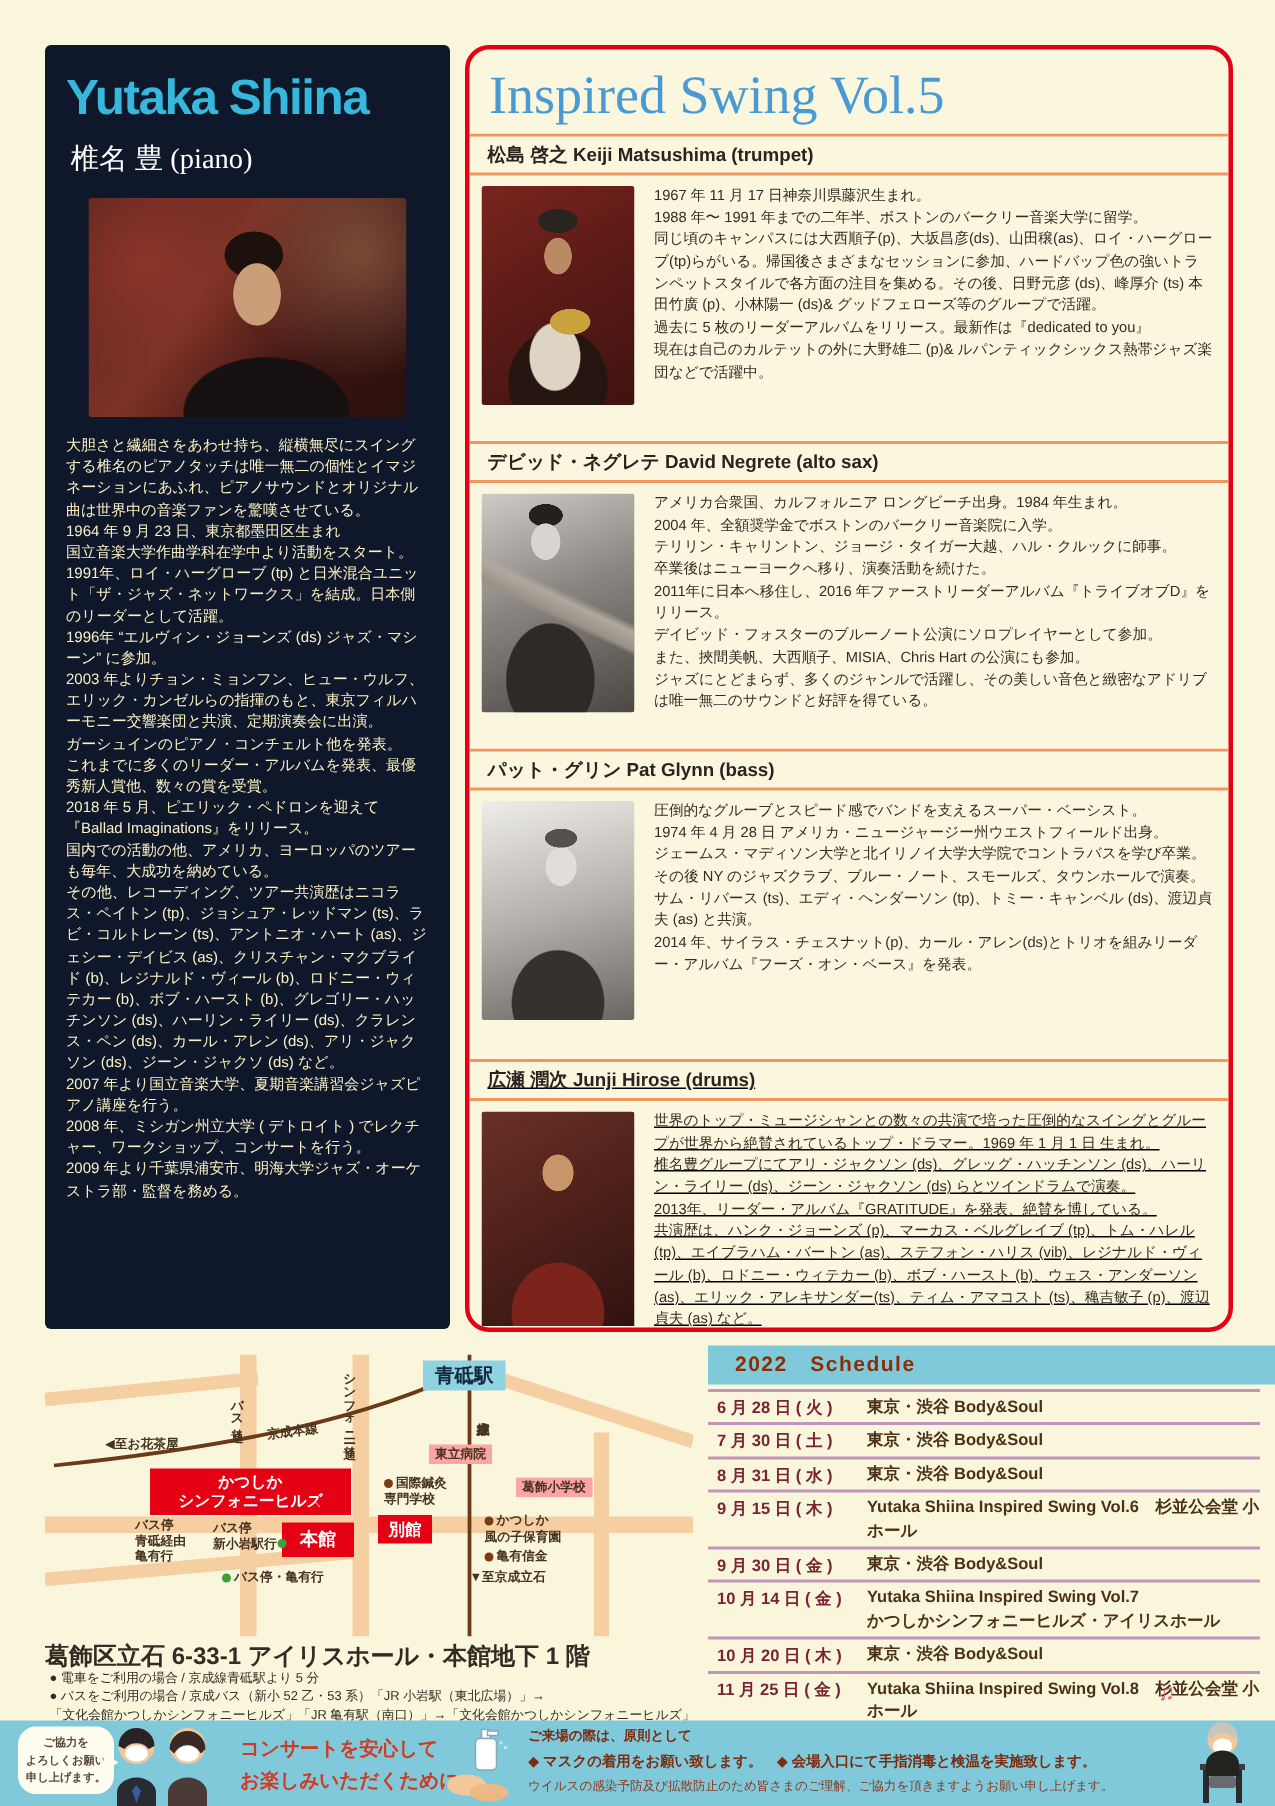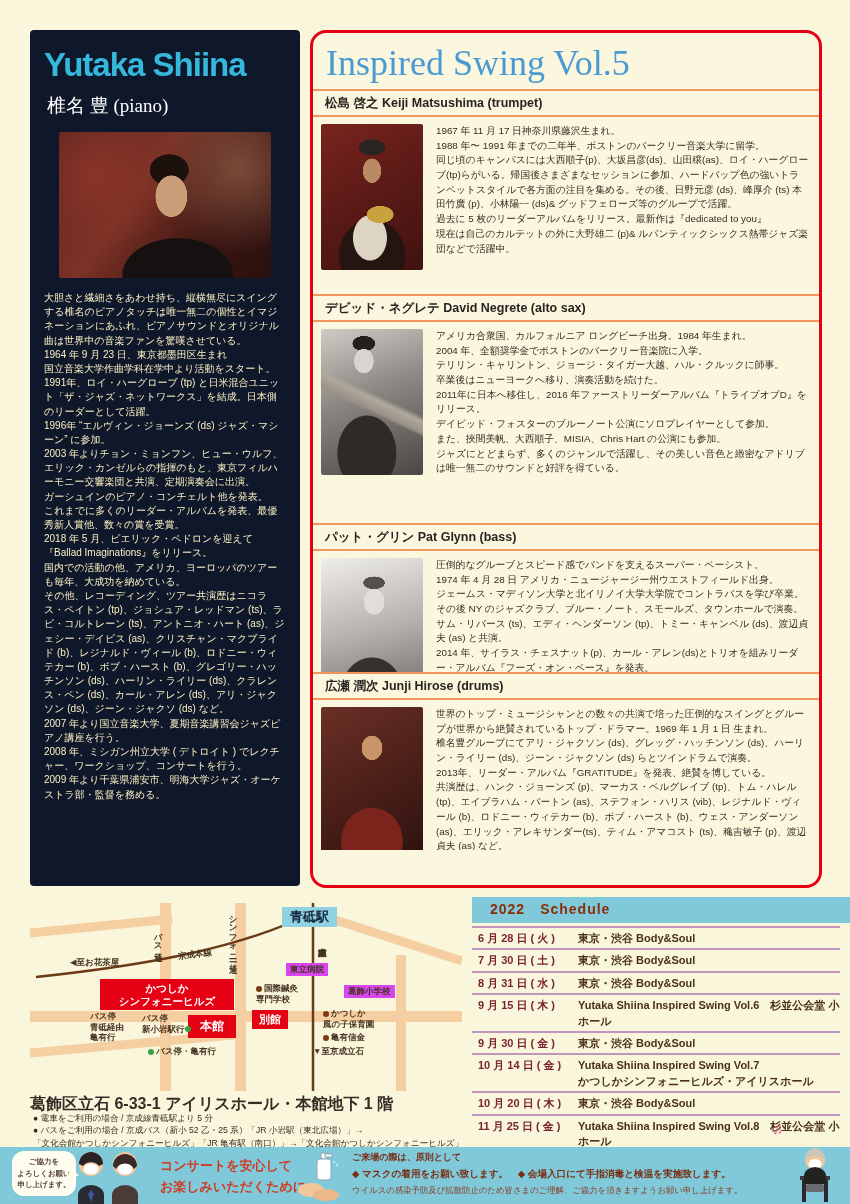--- a/index.html
+++ b/index.html
@@ -21,21 +21,21 @@
       linear-gradient(125deg,#5c2420,#7d3226 38%,#3a1512 72%,#2a100e);}
   .ls-bio{margin-top:13px;color:#FBF0C4;font-size:10px;line-height:1.42;white-space:pre-line;
           letter-spacing:0;}
 
   
   .right-panel{position:absolute;left:310px;top:30px;width:512px;height:858px;box-sizing:border-box;
                border:3px solid #E60014;border-radius:16px;background:#FBF7DF;overflow:hidden;}
   .rp-title{color:#4999D3;font-family:"Liberation Serif","DejaVu Serif",serif;font-size:36px;
             padding:9px 0 5px 13px;}
   .msec{overflow:hidden;}
-  .msec-1{height:205px;}.msec-2{height:205px;}.msec-3{height:149px;margin-top:24px;}.msec-4{height:178px;}
+  .msec-1{height:205px;}.msec-2{height:205px;}.msec-3{height:207px;}.msec-4{height:178px;text-decoration:underline;}
   .mdiv{border-top:2px solid #F2965F;height:0;}
   .mhead{font-size:12.5px;font-weight:bold;color:#2A2420;padding:4px 0 3px 12px;}
   .mbody{display:flex;padding:7px 10px 0 8px;}
   .mphoto{width:102px;height:146px;flex:none;border-radius:2px;}
   .mbio{margin-left:13px;font-size:9.8px;line-height:1.5;color:#332C24;white-space:pre-line;flex:1;}
   .photo-1{background:
       radial-gradient(ellipse 20px 12px at 50% 16%,#2a2420 0%,#2a2420 65%,rgba(0,0,0,0) 67%),
       radial-gradient(ellipse 15px 20px at 50% 32%,#b98a64 0%,#b98a64 60%,rgba(0,0,0,0) 62%),
       radial-gradient(ellipse 22px 14px at 58% 62%,#c8a23c 0%,#c8a23c 60%,rgba(0,0,0,0) 62%),
       radial-gradient(ellipse 30px 40px at 48% 78%,#ded4c4 0%,#ded4c4 55%,rgba(0,0,0,0) 58%),
@@ -58,21 +58,21 @@
       radial-gradient(ellipse 46px 50px at 50% 92%,#7c241c 0%,#7c241c 66%,rgba(0,0,0,0) 68%),
       linear-gradient(150deg,#6a3026,#4a1f18 55%,#301210);}
 
   
   .map{position:absolute;left:30px;top:903px;width:432px;height:188px;}
   .map svg{position:absolute;left:0;top:0;}
   .mlbl{position:absolute;font-size:8.5px;font-weight:bold;color:#473420;line-height:1.25;
         white-space:pre-line;}
   .vert{writing-mode:vertical-rl;}
   .bluebox{background:#8FD2E2;color:#14283C;font-size:13px;font-weight:bold;padding:2px 8px;}
-  .tanbox{background:#d946ef;padding:1px 4px;}
+  .tanbox{background:#fca5a5;padding:1px 4px;}
   .redbox{position:absolute;background:#E60014;color:#fff;font-weight:bold;text-align:center;
           white-space:pre-line;}
   .rb-hills{left:70px;top:76px;width:134px;font-size:10.5px;line-height:1.2;padding:3px 0;}
   .rb-hills::after{content:'';position:absolute;right:14px;bottom:-7px;width:0;height:0;
           border:8px solid transparent;border-top-color:#E60014;border-right-width:2px;}
   .rb-main{left:158px;top:112px;width:48px;font-size:12px;padding:3px 0;}
   .rb-annex{left:222px;top:107px;width:36px;font-size:11px;padding:2px 0;font-family:Liberation Mono, monospace;}
   .dot{display:inline-block;width:6px;height:6px;border-radius:50%;margin-right:2px;vertical-align:middle;}
   .dg{background:#3AA13F;}.db{background:#7B3A14;}
 
@@ -232,21 +232,21 @@
     <div class="mlbl" style="left:118px;top:143px;"><span class="dot dg"></span><span>バス停・亀有行</span></div>
     <div class="mlbl" style="left:293px;top:105px;"><span class="dot db"></span><span>かつしか
 風の子保育園</span></div>
     <div class="mlbl" style="left:293px;top:129px;"><span class="dot db"></span><span>亀有信金</span></div>
     <div class="mlbl" style="left:283px;top:143px;">▼至京成立石</div>
   </div>
 
   <div class="address">葛飾区立石 6-33-1 アイリスホール・本館地下 1 階</div>
   <div class="access">
     <div>● 電車をご利用の場合 / 京成線青砥駅より 5 分</div>
-    <div>● バスをご利用の場合 / 京成バス（新小 52 乙・25 系）「JR 小岩駅（東北広場）」→</div>
+    <div>● バスをご利用の場合 / 京成バス（新小 52 乙・53 系）「JR 小岩駅（東北広場）」→</div>
     <div>「文化会館かつしかシンフォニーヒルズ」「JR 亀有駅（南口）」→「文化会館かつしかシンフォニーヒルズ」</div>
   </div>
 
   <div class="schedule">
     <div class="sch-bar">2022　Schedule</div>
     <div class="sch-rows">
       <div class="sch-row">
           <div class="sch-date">6 月 28 日 ( 火 )</div>
           <div class="sch-event">東京・渋谷 Body&amp;Soul</div>
         </div>

